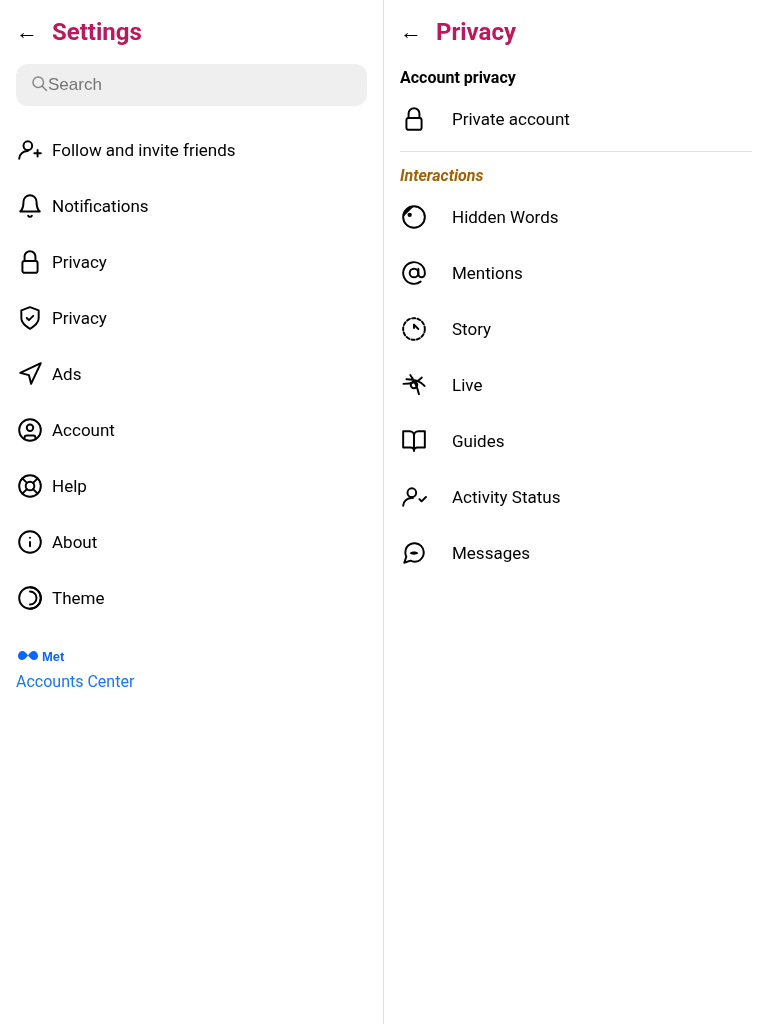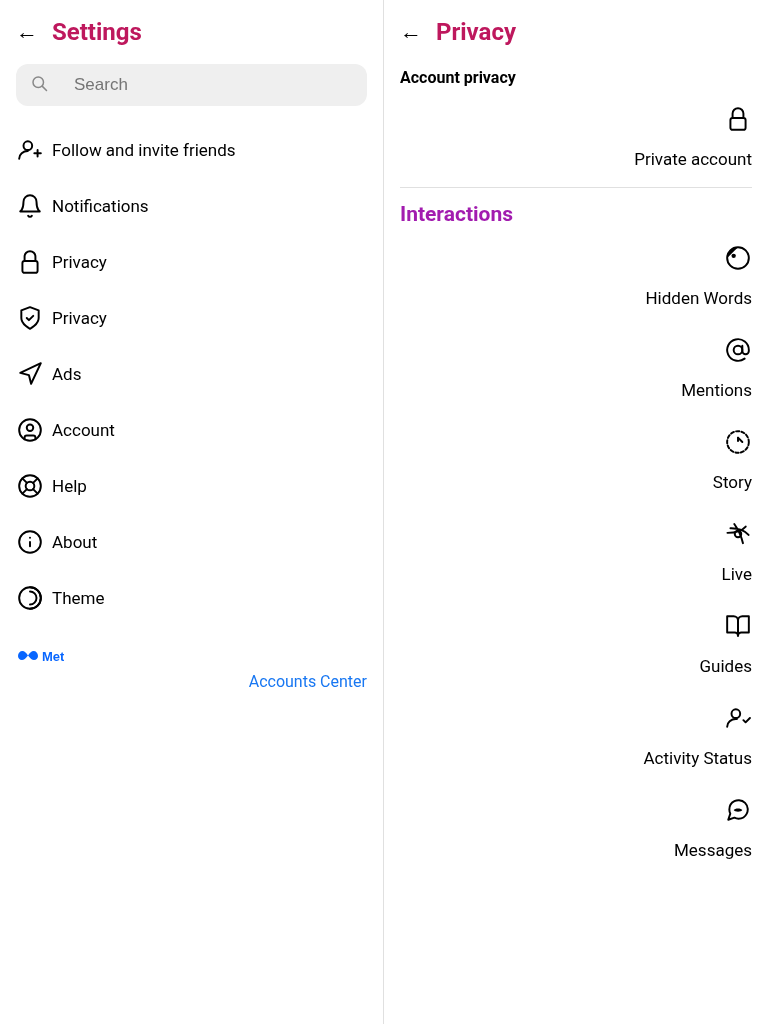--- a/index.html
+++ b/index.html
@@ -41,21 +41,21 @@
       color: #be185d;
     }
 
     .search-bar {
       margin: 8px 16px 16px 16px;
       background: #efefef;
       border-radius: 12px;
       display: flex;
       align-items: center;
       padding: 10px 14px;
-      gap: 26px;
+      gap: 0;
     }
 
     .search-icon-svg {
       color: #888;
       font-size: 16px;
     }
 
     .search-input {
       background: transparent;
       border: none;
@@ -106,21 +106,20 @@
     .meta-logo svg {
       width: 48px;
       height: 20px;
     }
 
     .accounts-center-link {
       font-size: 16px;
       color: #1877f2;
       margin-bottom: 8px;
       cursor: pointer;
-      text-align: right;
     }
 
     .meta-description {
       font-size: 13px;
       color: #666;
       line-height: 1.4;
     }
 
     
     .right-panel {
@@ -135,25 +134,24 @@
 
     .section-label {
       font-size: 16px;
       font-weight: 700;
       color: #000;
       padding: 12px 16px 4px 16px;
     }
 
     .privacy-item {
       display: flex;
-      align-items: flex-end;
+      align-items: center;
       padding: 14px 16px;
-      gap: 16px;
+      gap: 24px;
       cursor: pointer;
-      flex-direction: column;
     }
 
     .privacy-icon {
       width: 28px;
       height: 28px;
       display: flex;
       align-items: center;
       justify-content: center;
       flex-shrink: 0;
     }
@@ -168,24 +166,25 @@
       color: #000;
     }
 
     .divider {
       height: 1px;
       background: #e0e0e0;
       margin: 4px 16px;
     }
 
     .interactions-label {
-      font-size: 21px;
+      font-size: 16px;
       font-weight: 700;
-      color: #a21caf;
+      color: #a16207;
       padding: 10px 16px 4px 16px;
+      font-style: italic;
     }
   </style>
 </head>
 <body>
 
 <div class="left-panel">
 
   <div class="panel-header">
     <span class="back-arrow">←</span>
     <span class="panel-title">Settings</span>

